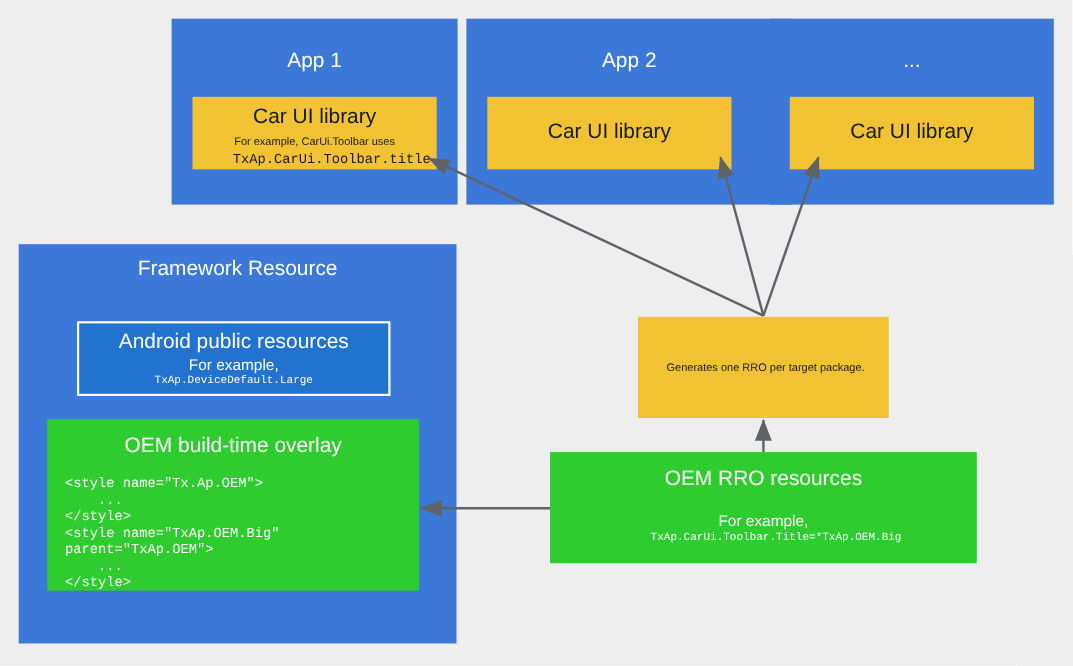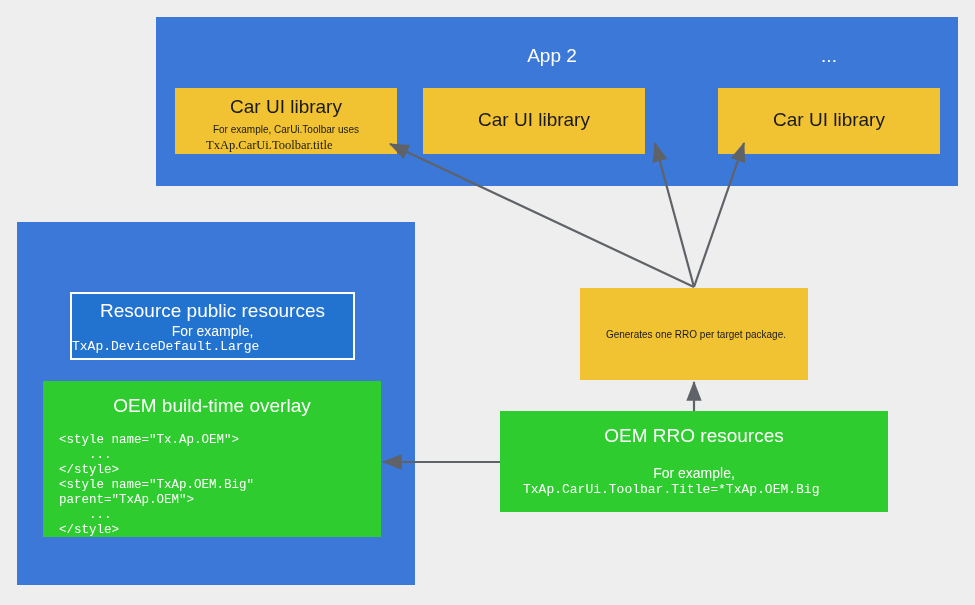--- a/index.html
+++ b/index.html
@@ -53,28 +53,29 @@
     line-height: 17px;
   }
   .sub-dark {
     color: #1a1a1a;
     text-align: center;
     font-size: 10px;
     line-height: 17px;
   }
   .mono-white {
     color: #ffffff;
-    text-align: left;
+    text-align: center;
     font-family: "Liberation Mono", "DejaVu Sans Mono", monospace;
-    font-size: 13px;
+    font-size: 10px;
     line-height: 16px;
   }
   .mono-dark {
     color: #1a1a1a;
-    font-family: Liberation Serif, serif;
+    text-align: center;
+    font-family: Liberation Mono, monospace;
     font-size: 12.5px;
     line-height: 16px;
     padding-left: 31px;
   }
   .code-block {
     position: absolute;
     color: #ffffff;
     font-family: "Liberation Mono", "DejaVu Sans Mono", monospace;
     font-size: 12.5px;
     line-height: 15px;
@@ -94,45 +95,47 @@
     height: 605px;
     pointer-events: none;
   }
 </style>
 </head>
 <body>
 
 <div id="canvas">
 
   <div class="node blue-box" style="left:156px; top:17px; width:260px; height:169px;">
+    <div class="center-stack title-white" style="top:27px;">App 1</div>
     <div class="node yellow-box" style="left:19px; top:71px; width:222px; height:66px;">
       <div class="center-stack title-dark" style="top:7px;">Car UI library</div>
       <div class="center-stack sub-dark" style="top:33px;">For example, CarUi.Toolbar uses</div>
       <div class="center-stack mono-dark" style="top:49px;">TxAp.CarUi.Toolbar.title</div>
     </div>
   </div>
 
-  <div class="node blue-box" style="left:404px; top:17px; width:296px; height:169px;">
+  <div class="node blue-box" style="left:424px; top:17px; width:296px; height:169px;">
     <div class="center-stack title-white" style="top:27px;">App 2</div>
     <div class="node yellow-box" style="left:19px; top:71px; width:222px; height:66px;">
       <div class="center-stack title-dark" style="top:20px;">Car UI library</div>
     </div>
   </div>
 
   <div class="node blue-box" style="left:700px; top:17px; width:258px; height:169px;">
     <div class="center-stack title-white" style="top:27px;">...</div>
     <div class="node yellow-box" style="left:18px; top:71px; width:222px; height:66px;">
       <div class="center-stack title-dark" style="top:20px;">Car UI library</div>
     </div>
   </div>
 
   <div class="node blue-box" style="left:17px; top:222px; width:398px; height:363px;">
+    <div class="center-stack title-white" style="top:11px;">Framework Resource</div>
 
     <div class="node outlined-blue" style="left:53px; top:70px; width:285px; height:68px;">
-      <div class="center-stack title-white" style="top:5px;">Resource public resources</div>
+      <div class="center-stack title-white" style="top:5px;">Android public resources</div>
       <div class="center-stack sub-white" style="top:29px;">For example,</div>
       <div class="center-stack mono-white" style="top:45px;">TxAp.DeviceDefault.Large</div>
     </div>
 
     <div class="node green-box" style="left:26px; top:159px; width:338px; height:156px;">
       <div class="center-stack title-white" style="top:13px;">OEM build-time overlay</div>
       <div class="code-block" style="left:16px; top:52px;">&lt;style name="Tx.Ap.OEM"&gt;
     ...
 &lt;/style&gt;
 &lt;style name="TxAp.OEM.Big"

